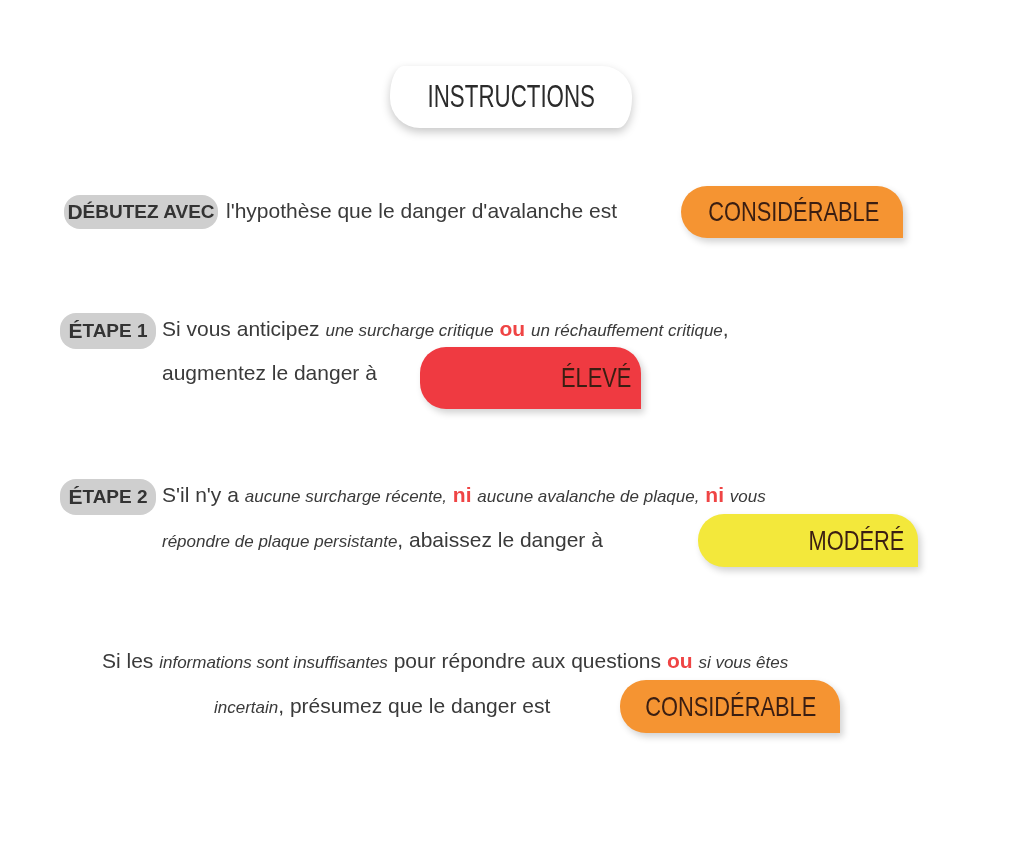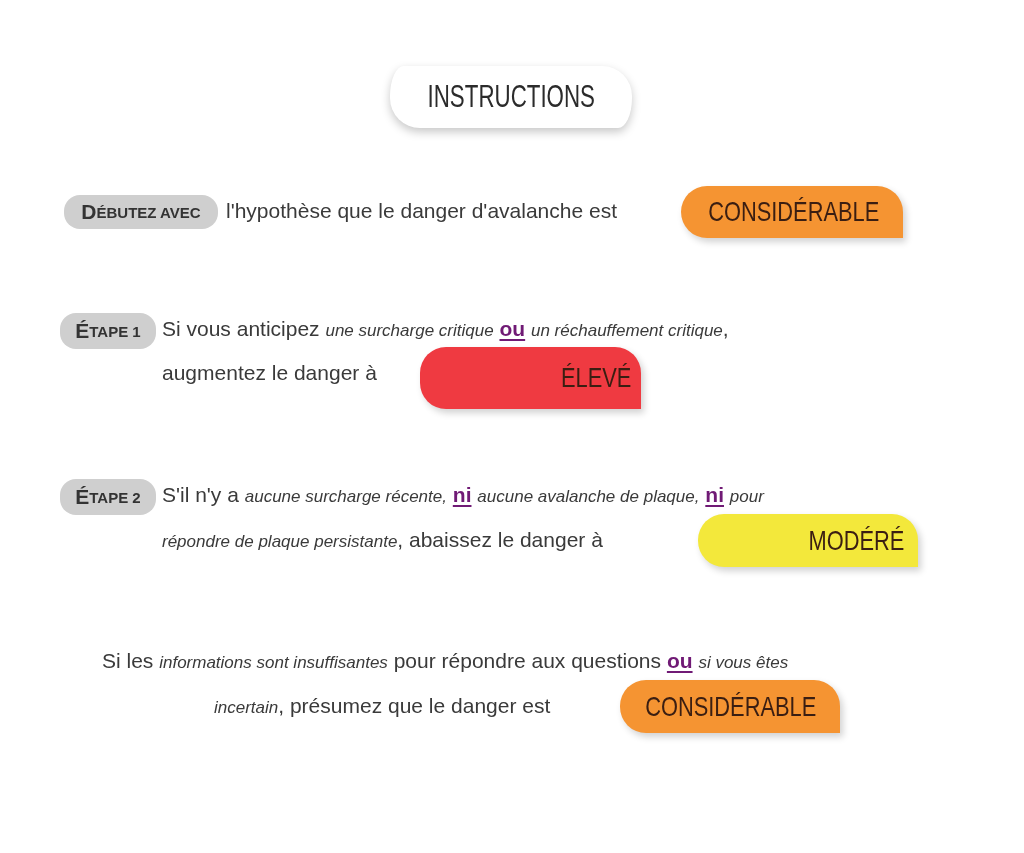--- a/index.html
+++ b/index.html
@@ -16,27 +16,27 @@
     .title-text {
       font-family: "Liberation Sans", sans-serif; font-size: 31px; color: #2b2b2b;
       transform: scaleX(0.72); letter-spacing: 0px; white-space: nowrap;
     }
     .pill {
       position: absolute; background: #cfcfcf; border-radius: 16px;
       display: flex; align-items: center; justify-content: center;
       font-family: "Liberation Sans", sans-serif; font-weight: bold; color: #333;
     }
     .pill .big { font-size: 21px; }
-    .pill .small { font-size: 15px; text-align: center; }
+    .pill .small { font-size: 19px; text-align: center; }
     .txt {
       position: absolute; font-family: "Liberation Sans", sans-serif; font-size: 21px;
       color: #3a3a3a; white-space: nowrap; line-height: 1;
     }
     .txt i { font-family: Liberation Sans, sans-serif; font-size: 17px; margin-top: 24px; }
-    .txt b.u { text-decoration: underline; text-underline-offset: 3px; text-decoration-thickness: 2px; color: #701a75; }
+    .txt b.u { text-underline-offset: 3px; text-decoration-thickness: 2px; color: #ef4444; }
     .badge {
       position: absolute; display: flex; align-items: center; justify-content: flex-end;
       border-radius: 26px 26px 0 26px;
       box-shadow: 3px 4px 7px rgba(0,0,0,0.18);
     }
     .badge span {
       font-family: "Liberation Sans", sans-serif; font-size: 28px; color: #3a1e12;
       transform: scaleX(0.78); white-space: nowrap;
     }
   </style>
@@ -66,21 +66,21 @@
 <div class="txt" style="left:162px; top:362px;">augmentez le danger à</div>
 <div class="badge" style="left:420px; top:347px; width:221px; height:62px; background:#ef3a41;">
   <span>ÉLEVÉ</span>
 </div>
 
 <div class="pill" style="left:60px; top:479px; width:96px; height:36px;">
   <span class="big">É</span>
     <span class="small">TAPE 2</span>
 </div>
 <div class="txt" style="left:162px; top:484px;">
-  <span>S'il n'y a </span><i>aucune surcharge récente,</i> <b class="u">ni</b> <i>aucune avalanche de plaque,</i> <b class="u">ni</b> <i>pour</i>
+  <span>S'il n'y a </span><i>aucune surcharge récente,</i> <b class="u">ni</b> <i>aucune avalanche de plaque,</i> <b class="u">ni</b> <i>vous</i>
 </div>
 <div class="txt" style="left:162px; top:529px;">
   <i>répondre de plaque persistante</i><span>, abaissez le danger à</span>
 </div>
 <div class="badge" style="left:698px; top:514px; width:220px; height:53px; background:#f3e83b;">
   <span>MODÉRÉ</span>
 </div>
 
 <div class="txt" style="left:102px; top:650px;">
   <span>Si les </span><i>informations sont insuffisantes</i><span> pour répondre aux questions </span><b class="u">ou</b> <i>si vous êtes</i>

